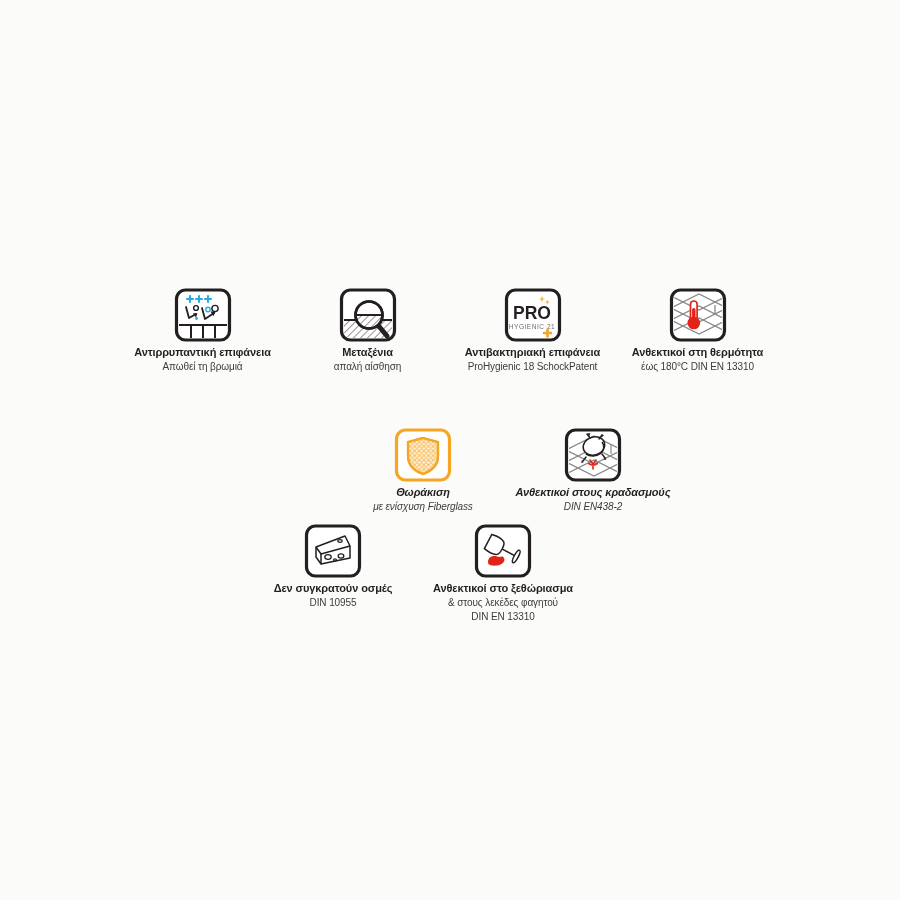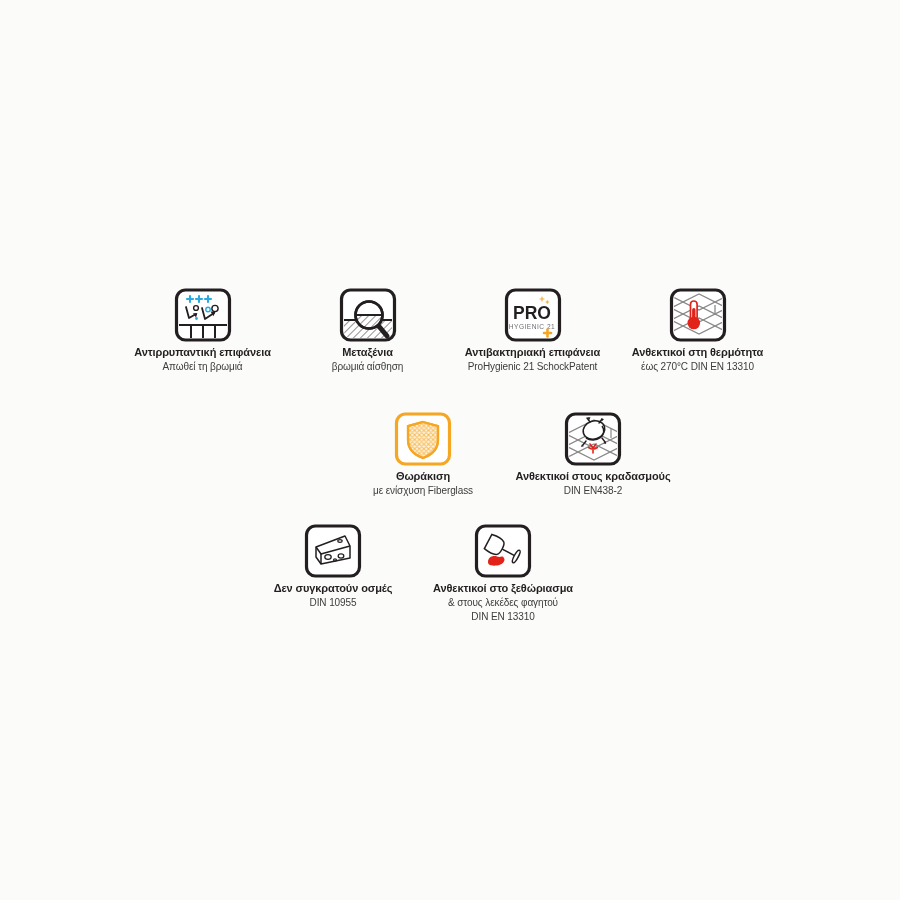--- a/index.html
+++ b/index.html
@@ -21,21 +21,21 @@
     width: 900px;
     height: 900px;
   }
   .feature-row {
     position: absolute;
     display: flex;
     justify-content: center;
     align-items: flex-start;
   }
   .row-1 { left: 120px; top: 288px; width: 660px; }
-  .row-2 { left: 238px; top: 412px; width: 540px; }
+  .row-2 { left: 238px; top: 428px; width: 540px; font-style: italic; }
   .row-3 { left: 148px; top: 524px; width: 540px; }
 
   .feature-item {
     width: 170px;
     display: flex;
     flex-direction: column;
     align-items: center;
     margin: 0 0px;
   }
   .icon-box {
@@ -128,21 +128,21 @@
           <circle cx="30" cy="27" r="13.5" fill="#ffffff" stroke="#231f20" stroke-width="2.6"></circle>
           <line x1="17.5" y1="27" x2="43" y2="27" stroke="#231f20" stroke-width="1.8"></line>
           <g clip-path="url(#clipbox1)">
             <path d="M30,27 m-13.5,0 a13.5,13.5 0 0 0 27,0 Z" fill="url(#hatch1)" opacity="0.9"></path>
           </g>
           <circle cx="30" cy="27" r="13.5" fill="none" stroke="#231f20" stroke-width="2.6"></circle>
           <line x1="17.5" y1="27" x2="43" y2="27" stroke="#231f20" stroke-width="1.8"></line>
         </svg>
       </div>
       <div class="feature-title">Μεταξένια</div>
-      <div class="feature-sub">βρωμιά αίσθηση</div>
+      <div class="feature-sub">απαλή αίσθηση</div>
     </div>
 
     <div class="feature-item">
       <div class="icon-box">
         <svg width="58" height="54" viewBox="0 0 58 54">
           <rect x="2.5" y="2" width="53" height="50" rx="9" ry="9" fill="#ffffff" stroke="#231f20" stroke-width="3.2"></rect>
           <text x="28" y="31" text-anchor="middle" font-family="Liberation Sans, sans-serif" font-size="17.5" font-weight="bold" fill="#231f20">PRO</text>
           <text x="28" y="40.5" text-anchor="middle" font-family="Liberation Sans, sans-serif" font-size="6.6" fill="#6d6e71" letter-spacing="0.5">HYGIENIC 21</text>
           <g stroke="#f5a623" stroke-width="2.6" stroke-linecap="round">
             <line x1="40" y1="45" x2="47" y2="45"></line>
@@ -150,21 +150,21 @@
           </g>
           <g stroke="#f5a623" stroke-width="1.1" stroke-linecap="round" opacity="0.95">
             <line x1="36" y1="11" x2="40" y2="11"></line>
               <line x1="38" y1="9" x2="38" y2="13"></line>
             <line x1="42" y1="14" x2="44.6" y2="14"></line>
               <line x1="43.3" y1="12.7" x2="43.3" y2="15.3"></line>
           </g>
         </svg>
       </div>
       <div class="feature-title">Αντιβακτηριακή επιφάνεια</div>
-      <div class="feature-sub">ProHygienic 21 SchockPatent</div>
+      <div class="feature-sub">ProHygienic 18 SchockPatent</div>
     </div>
 
     <div class="feature-item">
       <div class="icon-box">
         <svg width="58" height="54" viewBox="0 0 58 54">
           <defs>
             <clipPath id="clipbox4">
                 <rect x="5" y="4" width="48" height="46" rx="7" ry="7"></rect>
               </clipPath>
           </defs>
@@ -178,21 +178,21 @@
             <path d="M2,8 L30,22 L58,8"></path>
             <line x1="46" y1="17" x2="46" y2="27"></line>
           </g>
 
           <rect x="21.5" y="13" width="6.6" height="22" rx="3.3" ry="3.3" fill="#ffffff" stroke="#e2231a" stroke-width="1.7"></rect>
           <circle cx="24.8" cy="35" r="6.3" fill="#e2231a"></circle>
           <rect x="23.1" y="20" width="3.4" height="16" rx="1.7" ry="1.7" fill="#e2231a"></rect>
         </svg>
       </div>
       <div class="feature-title">Ανθεκτικοί στη θερμότητα</div>
-      <div class="feature-sub">έως 270°C DIN EN 13310</div>
+      <div class="feature-sub">έως 180°C DIN EN 13310</div>
     </div>
   </div>
 
   <div class="feature-row row-2">
 
     <div class="feature-item">
       <div class="icon-box">
         <svg width="58" height="54" viewBox="0 0 58 54">
           <defs>
             <pattern id="mesh" patternUnits="userSpaceOnUse" width="4.6" height="4.6">

